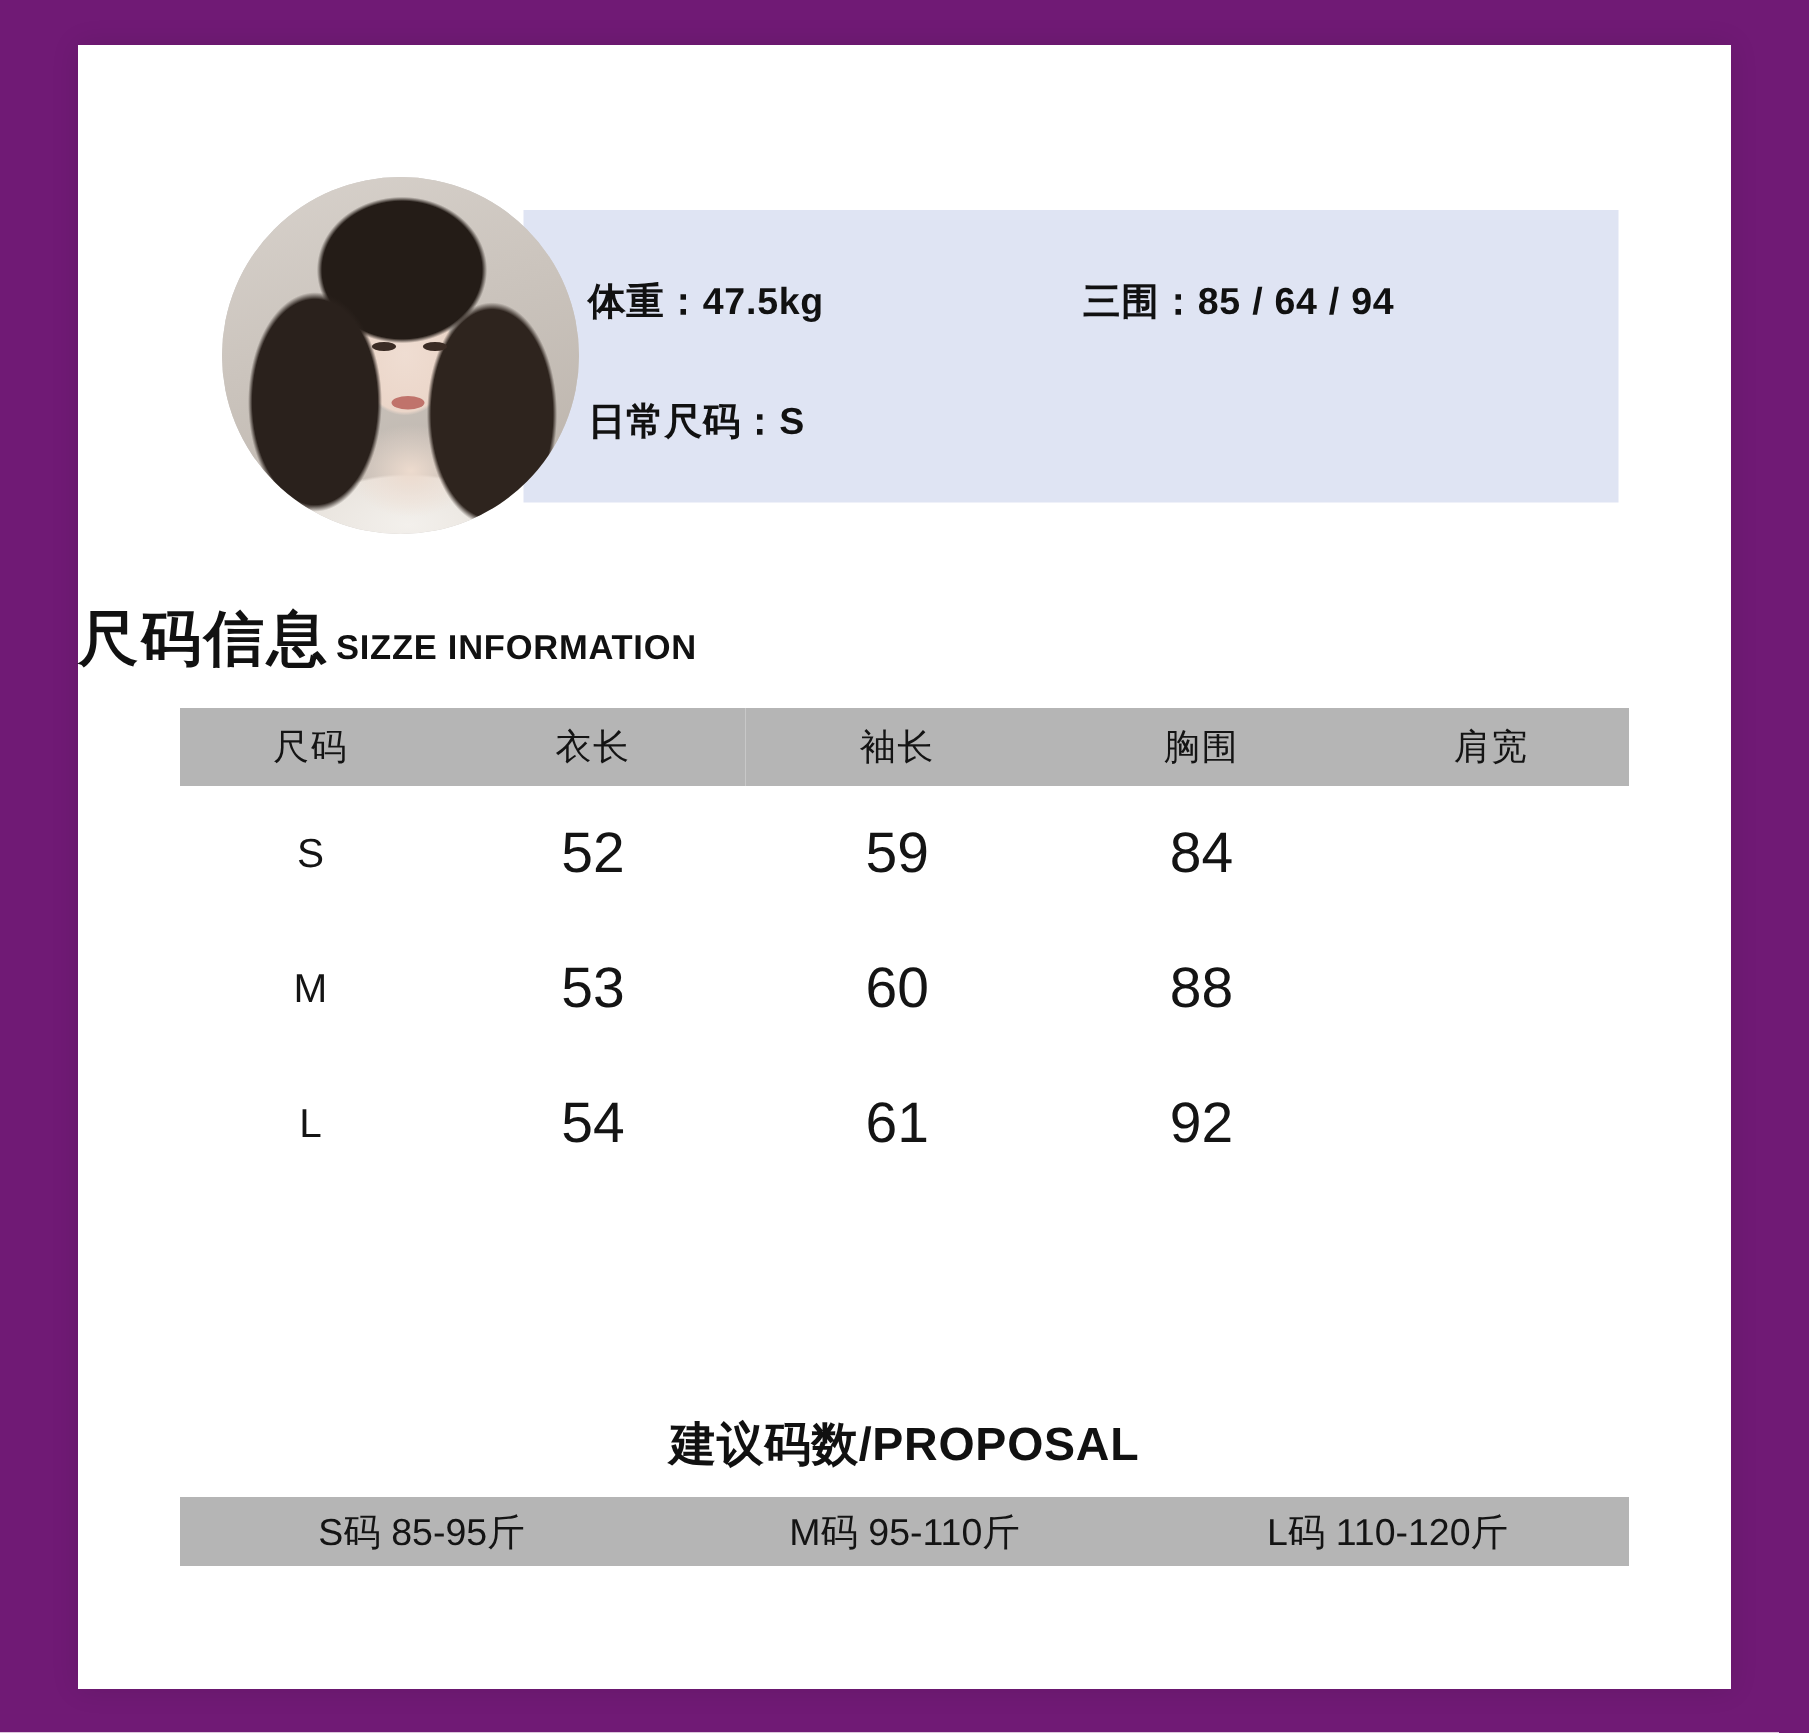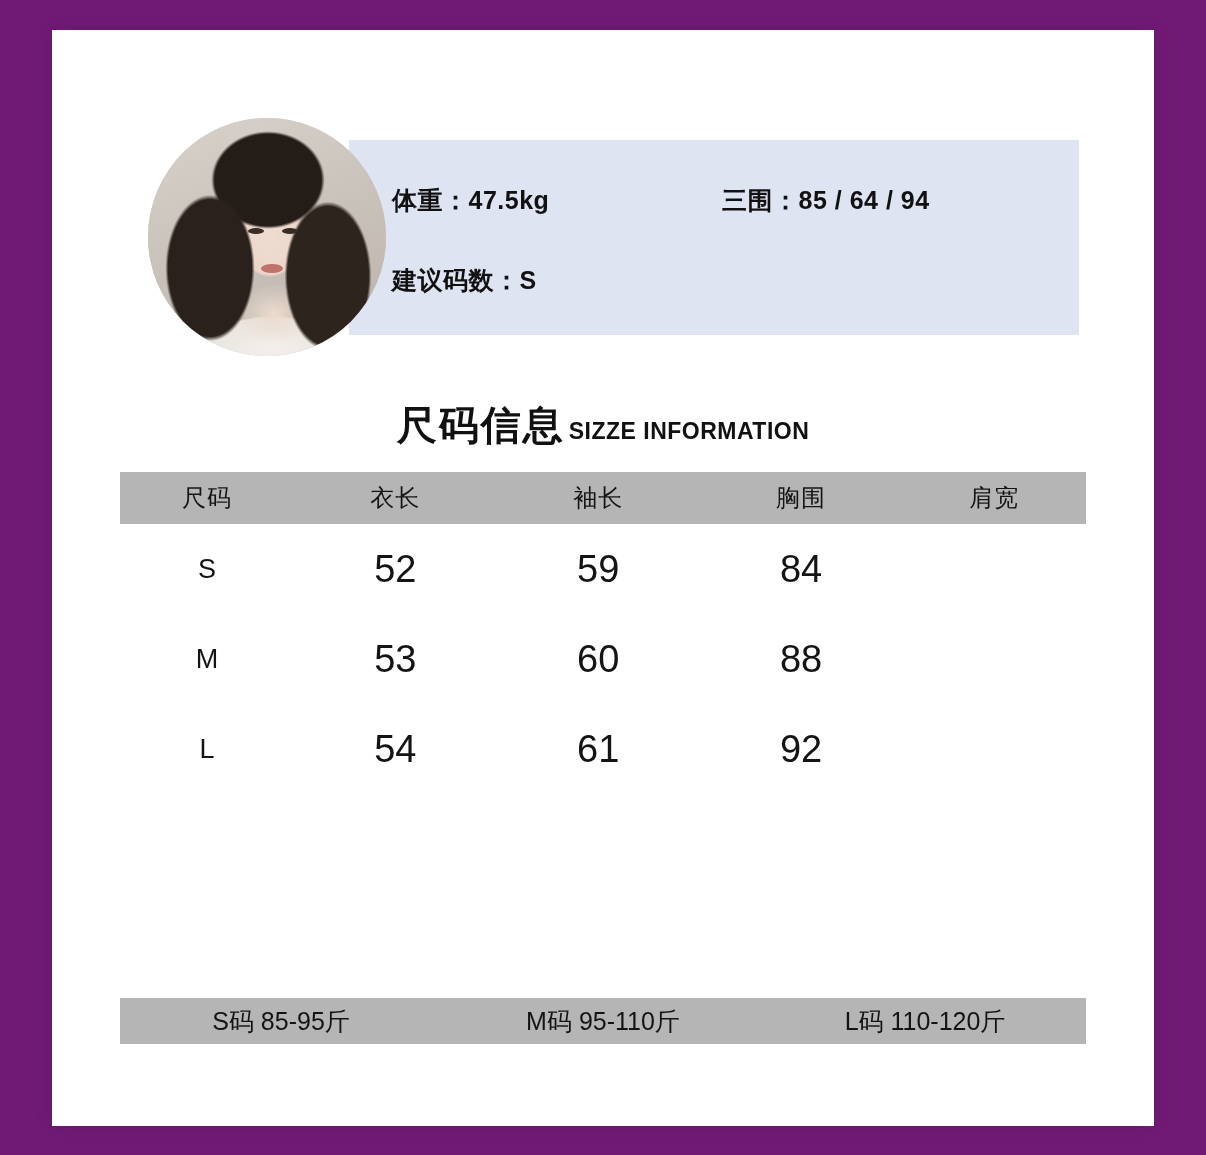--- a/index.html
+++ b/index.html
@@ -115,21 +115,20 @@
     background: #c0736b;
     border-radius: 50%;
   }
 
   
   .heading {
     position: absolute;
     left: 0;
     top: 368px;
     width: 1102px;
-    text-align: center;
     white-space: nowrap;
   }
   .heading .cn {
     font-size: 40px;
     font-weight: bold;
     letter-spacing: 2px;
     color: #111;
   }
   .heading .en {
     font-size: 23px;
@@ -228,21 +227,21 @@
       </div>
 
       <div class="info-grid">
         <div class="info-cell">
           <span class="label">体重：</span><span class="value">47.5kg</span>
         </div>
         <div class="info-cell">
           <span class="label">三围：</span><span class="value">85 / 64 / 94</span>
         </div>
         <div class="info-cell">
-          <span class="label">建议码数：</span><span class="value">S</span>
+          <span class="label">日常尺码：</span><span class="value">S</span>
         </div>
       </div>
     </div>
 
     <div class="heading">
       <span class="cn">尺码信息</span><span class="en">SIZZE INFORMATION</span>
     </div>
 
     <table class="size-table">
       <colgroup>
@@ -280,20 +279,21 @@
           <td class="size-label">L</td>
           <td>54</td>
           <td>61</td>
           <td>92</td>
           <td></td>
         </tr>
       </tbody>
     </table>
 
 
+    <div class="proposal-title">建议码数/PROPOSAL</div>
     <div class="proposal-bar">
       <div class="proposal-item">S码  85-95斤</div>
       <div class="proposal-item">M码  95-110斤</div>
       <div class="proposal-item">L码  110-120斤</div>
     </div>
 
   </div>
 </div>
 
 </body></html>

